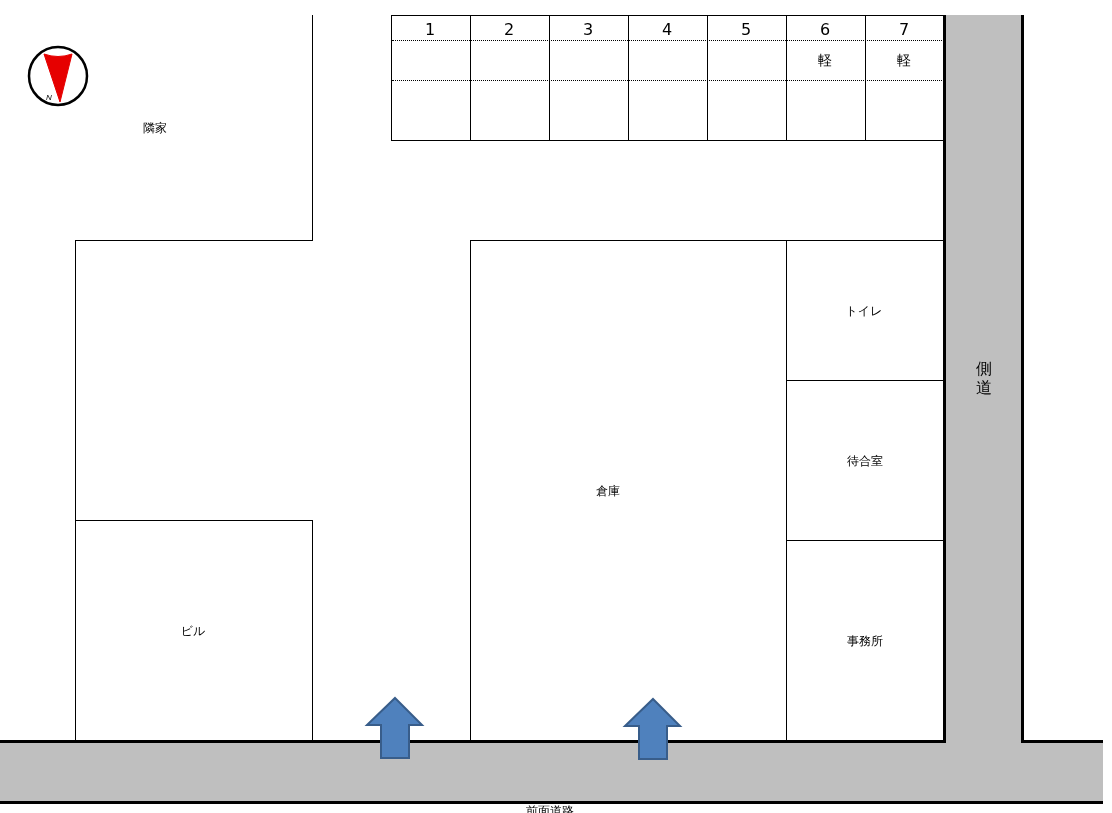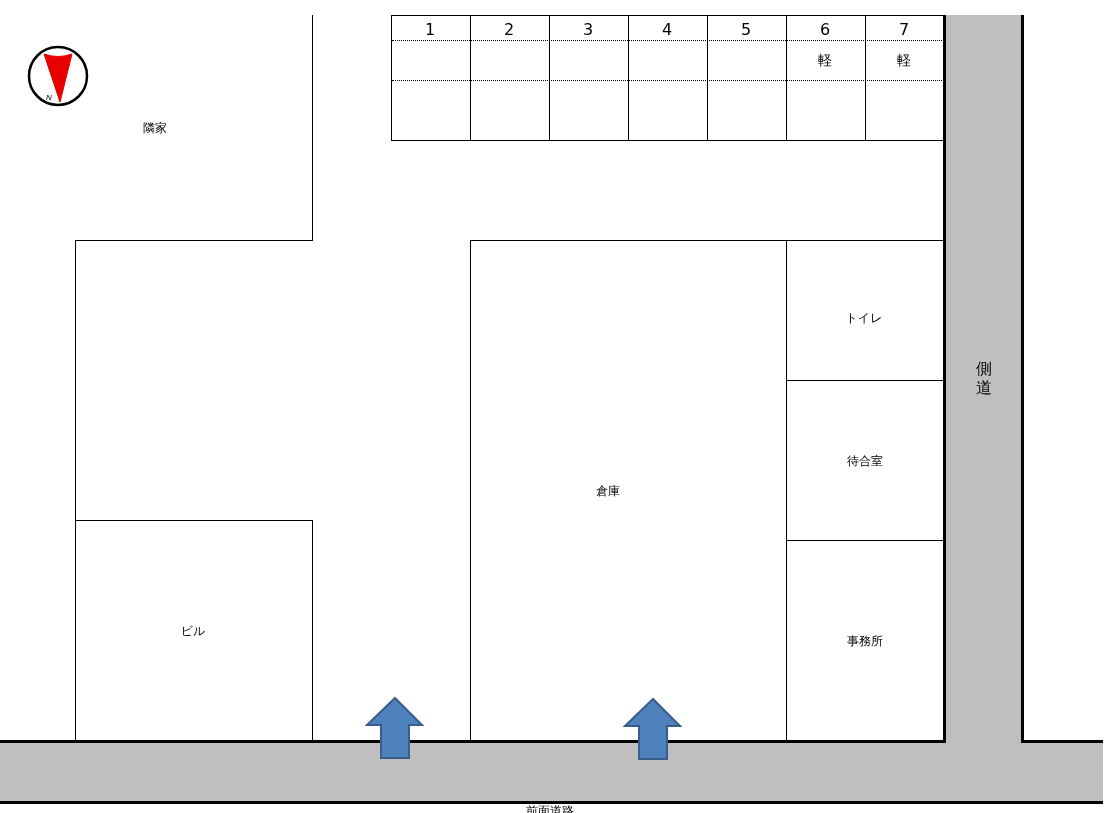--- a/index.html
+++ b/index.html
@@ -35,21 +35,21 @@
 <div class="line" style="left:75px; top:240px; width:1px; height:501px;"></div>
 <div class="label" style="left:155px; top:128px;">隣家</div>
 
 <div class="cell" style="left:75px; top:520px; width:238px; height:221px; border:1px solid #000; border-bottom:none;"></div>
 <div class="label" style="left:193px; top:631px;font-family:Liberation Mono, monospace;">ビル</div>
 
 <div class="cell" style="left:470px; top:240px; width:317px; height:501px; border:1px solid #000; border-bottom:none; border-right:none;"></div>
 <div class="label" style="left:608px; top:491px;">倉庫</div>
 
 <div class="cell" style="left:786px; top:240px; width:158px; height:141px; border:1px solid #000; border-right:none;"></div>
-<div class="label" style="left:864px; top:318px;">トイレ</div>
+<div class="label" style="left:864px; top:311px;">トイレ</div>
 
 <div class="cell" style="left:786px; top:380px; width:158px; height:161px; border-left:1px solid #000; border-bottom:1px solid #000;"></div>
 <div class="label" style="left:865px; top:461px;">待合室</div>
 
 <div class="cell" style="left:786px; top:540px; width:158px; height:201px; border-left:1px solid #000;"></div>
 <div class="label" style="left:865px; top:641px;">事務所</div>
 
 <div class="cell" style="left:391px; top:15px; width:553px; height:126px; border:1px solid #000; border-right:none;"></div>
 <div class="dotted" style="left:392px; top:40px; width:552px;"></div>
 <div class="dotted" style="left:392px; top:80px; width:552px;"></div>

